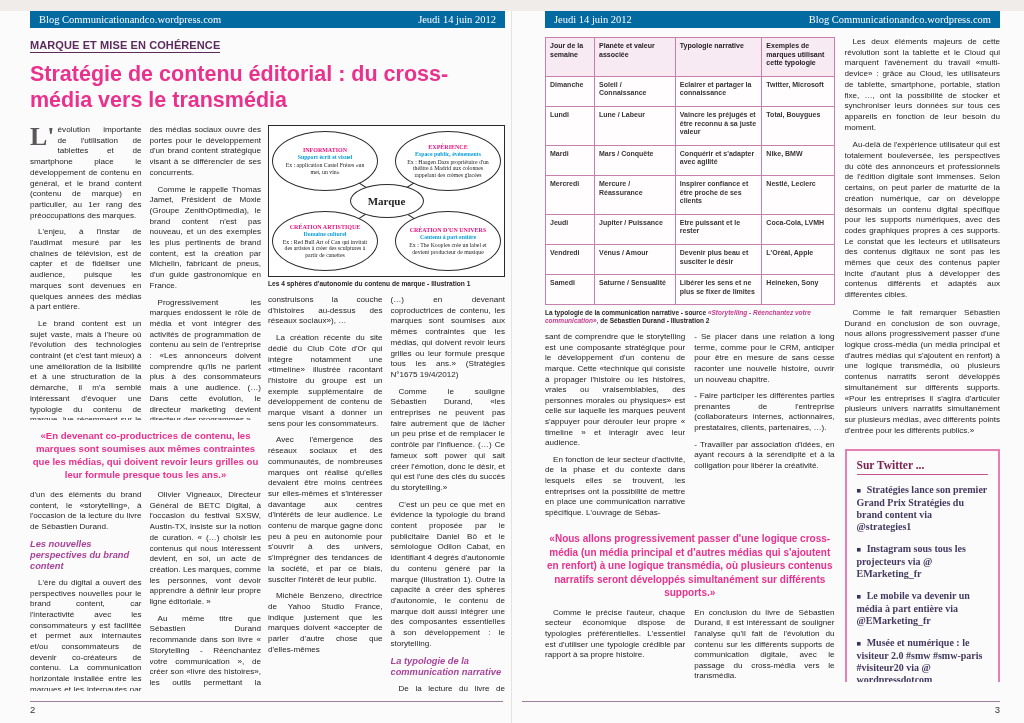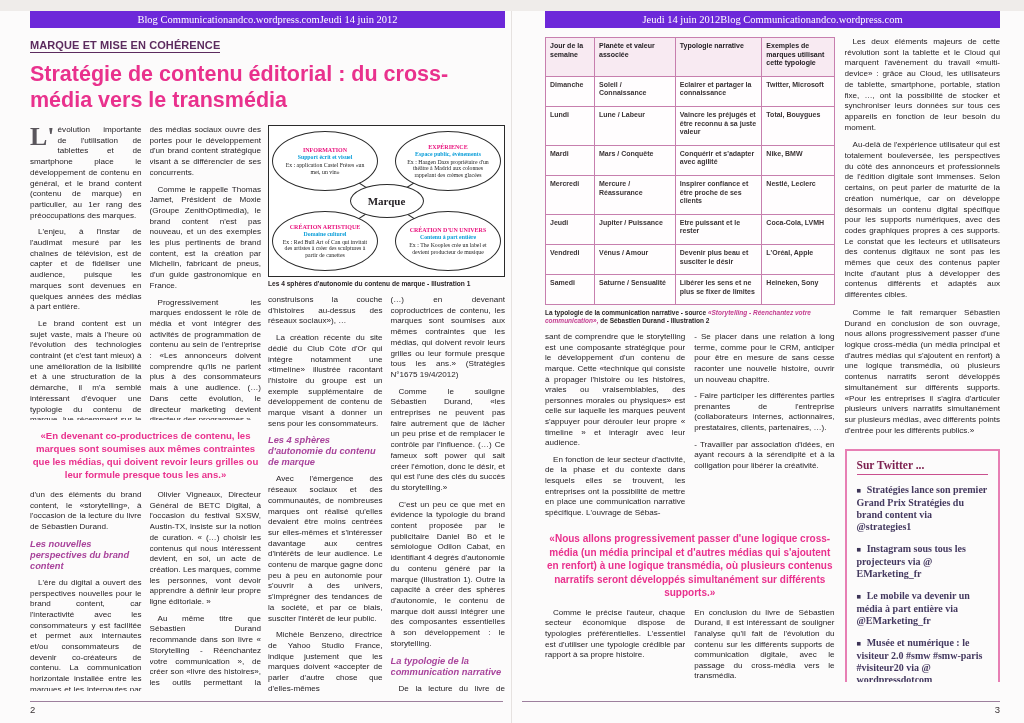--- a/index.html
+++ b/index.html
@@ -4,22 +4,22 @@
 <style>
   * { box-sizing: border-box; margin: 0; padding: 0; }
   html,body { width:1024px; height:723px; }
   body { background:#efecea; font-family:"Liberation Sans", sans-serif; color:#262226; overflow:hidden; }
   .spread { display:flex; width:1024px; height:723px; padding-top:11px; }
   .page { position:relative; width:512px; height:712px; background:#fcfbfb; }
   .page-left { padding:0 6px 0 30px; border-right:1px solid #e6e2e0; }
   .page-right { padding:0 24px 0 33px; }
 
   
-  .hbar { height:17px; background:#6d28d9; color:#fff; display:flex; justify-content:center;
-          align-items:center; padding:0 21px; font-family:"Liberation Serif", serif; font-size:10.5px; }
+  .hbar { height:17px; background:#0369a1; color:#fff; display:flex; justify-content:space-between;
+          align-items:center; padding:0 9px; font-family:"Liberation Serif", serif; font-size:10.5px; }
 
   
   .kicker { display:inline-block; margin-top:11px; font-size:11px; font-weight:bold; color:#5c2b5e;
             border-bottom:1.5px solid #5c2b5e; padding-bottom:1px; letter-spacing:0.1px;text-align:right; }
   .title  { margin-top:8px; font-size:21.5px; line-height:26px; font-weight:bold; color:#e9318d; width:470px; }
 
   
   .col { font-size:8.1px; line-height:10.7px; text-align:justify; overflow:hidden; }
   .col p { margin-bottom:6px; text-indent:8px; }
   .col p.cont { text-indent:0; }
@@ -160,21 +160,20 @@
               <span class="eex">Ex : The Kooples crée un label et devient producteur de musique</span>
             </div>
             <div class="ell e-c">Marque</div>
           </div>
           <figcaption class="dcaption">Les 4 sphères d'autonomie du contenu de marque - Illustration 1</figcaption>
         </figure>
         <div class="cols2 row-bot">
           <div class="col">
             <p class="cont">construisons la couche d'histoires au-dessus des réseaux sociaux»), …</p>
             <p>La création récente du site dédié du Club Côte d'Or qui intègre notamment une «timeline» illustrée racontant l'histoire du groupe est un exemple supplémentaire de développement de contenu de marque visant à donner un sens pour les consommateurs.</p>
-            <h3 class="subhead">Les 4 sphères d'autonomie du contenu de marque</h3>
             <p>Avec l'émergence des réseaux sociaux et des communautés, de nombreuses marques ont réalisé qu'elles devaient être moins centrées sur elles-mêmes et s'intéresser davantage aux centres d'intérêts de leur audience. Le contenu de marque gagne donc peu à peu en autonomie pour s'ouvrir à des univers, s'imprégner des tendances de la société, et par ce biais, susciter l'intérêt de leur public.</p>
             <p>Michèle Benzeno, directrice de Yahoo Studio France, indique justement que les marques doivent «accepter de parler d'autre chose que d'elles-mêmes</p>
           </div>
           <div class="col">
             <p class="cont">(…) en devenant coproductrices de contenu, les marques sont soumises aux mêmes contraintes que les médias, qui doivent revoir leurs grilles ou leur formule presque tous les ans.» (Stratégies N°1675 19/4/2012)</p>
             <p>Comme le souligne Sébastien Durand, «les entreprises ne peuvent pas faire autrement que de lâcher un peu prise et de remplacer le contrôle par l'influence. (…) Ce fameux soft power qui sait créer l'émotion, donc le désir, et qui est l'une des clés du succès du storytelling.»</p>
             <p>C'est un peu ce que met en évidence la typologie du brand content proposée par le publicitaire Daniel Bô et le sémiologue Odilon Cabat, en identifiant 4 degrés d'autonomie du contenu généré par la marque (Illustration 1). Outre la capacité à créer des sphères d'autonomie, le contenu de marque doit aussi intégrer une des composantes essentielles à son développement : le storytelling.</p>
             <h3 class="subhead">La typologie de la communication narrative</h3>
             <p>De la lecture du livre de Sébastien Durand, il est intéres-</p>
           </div>

